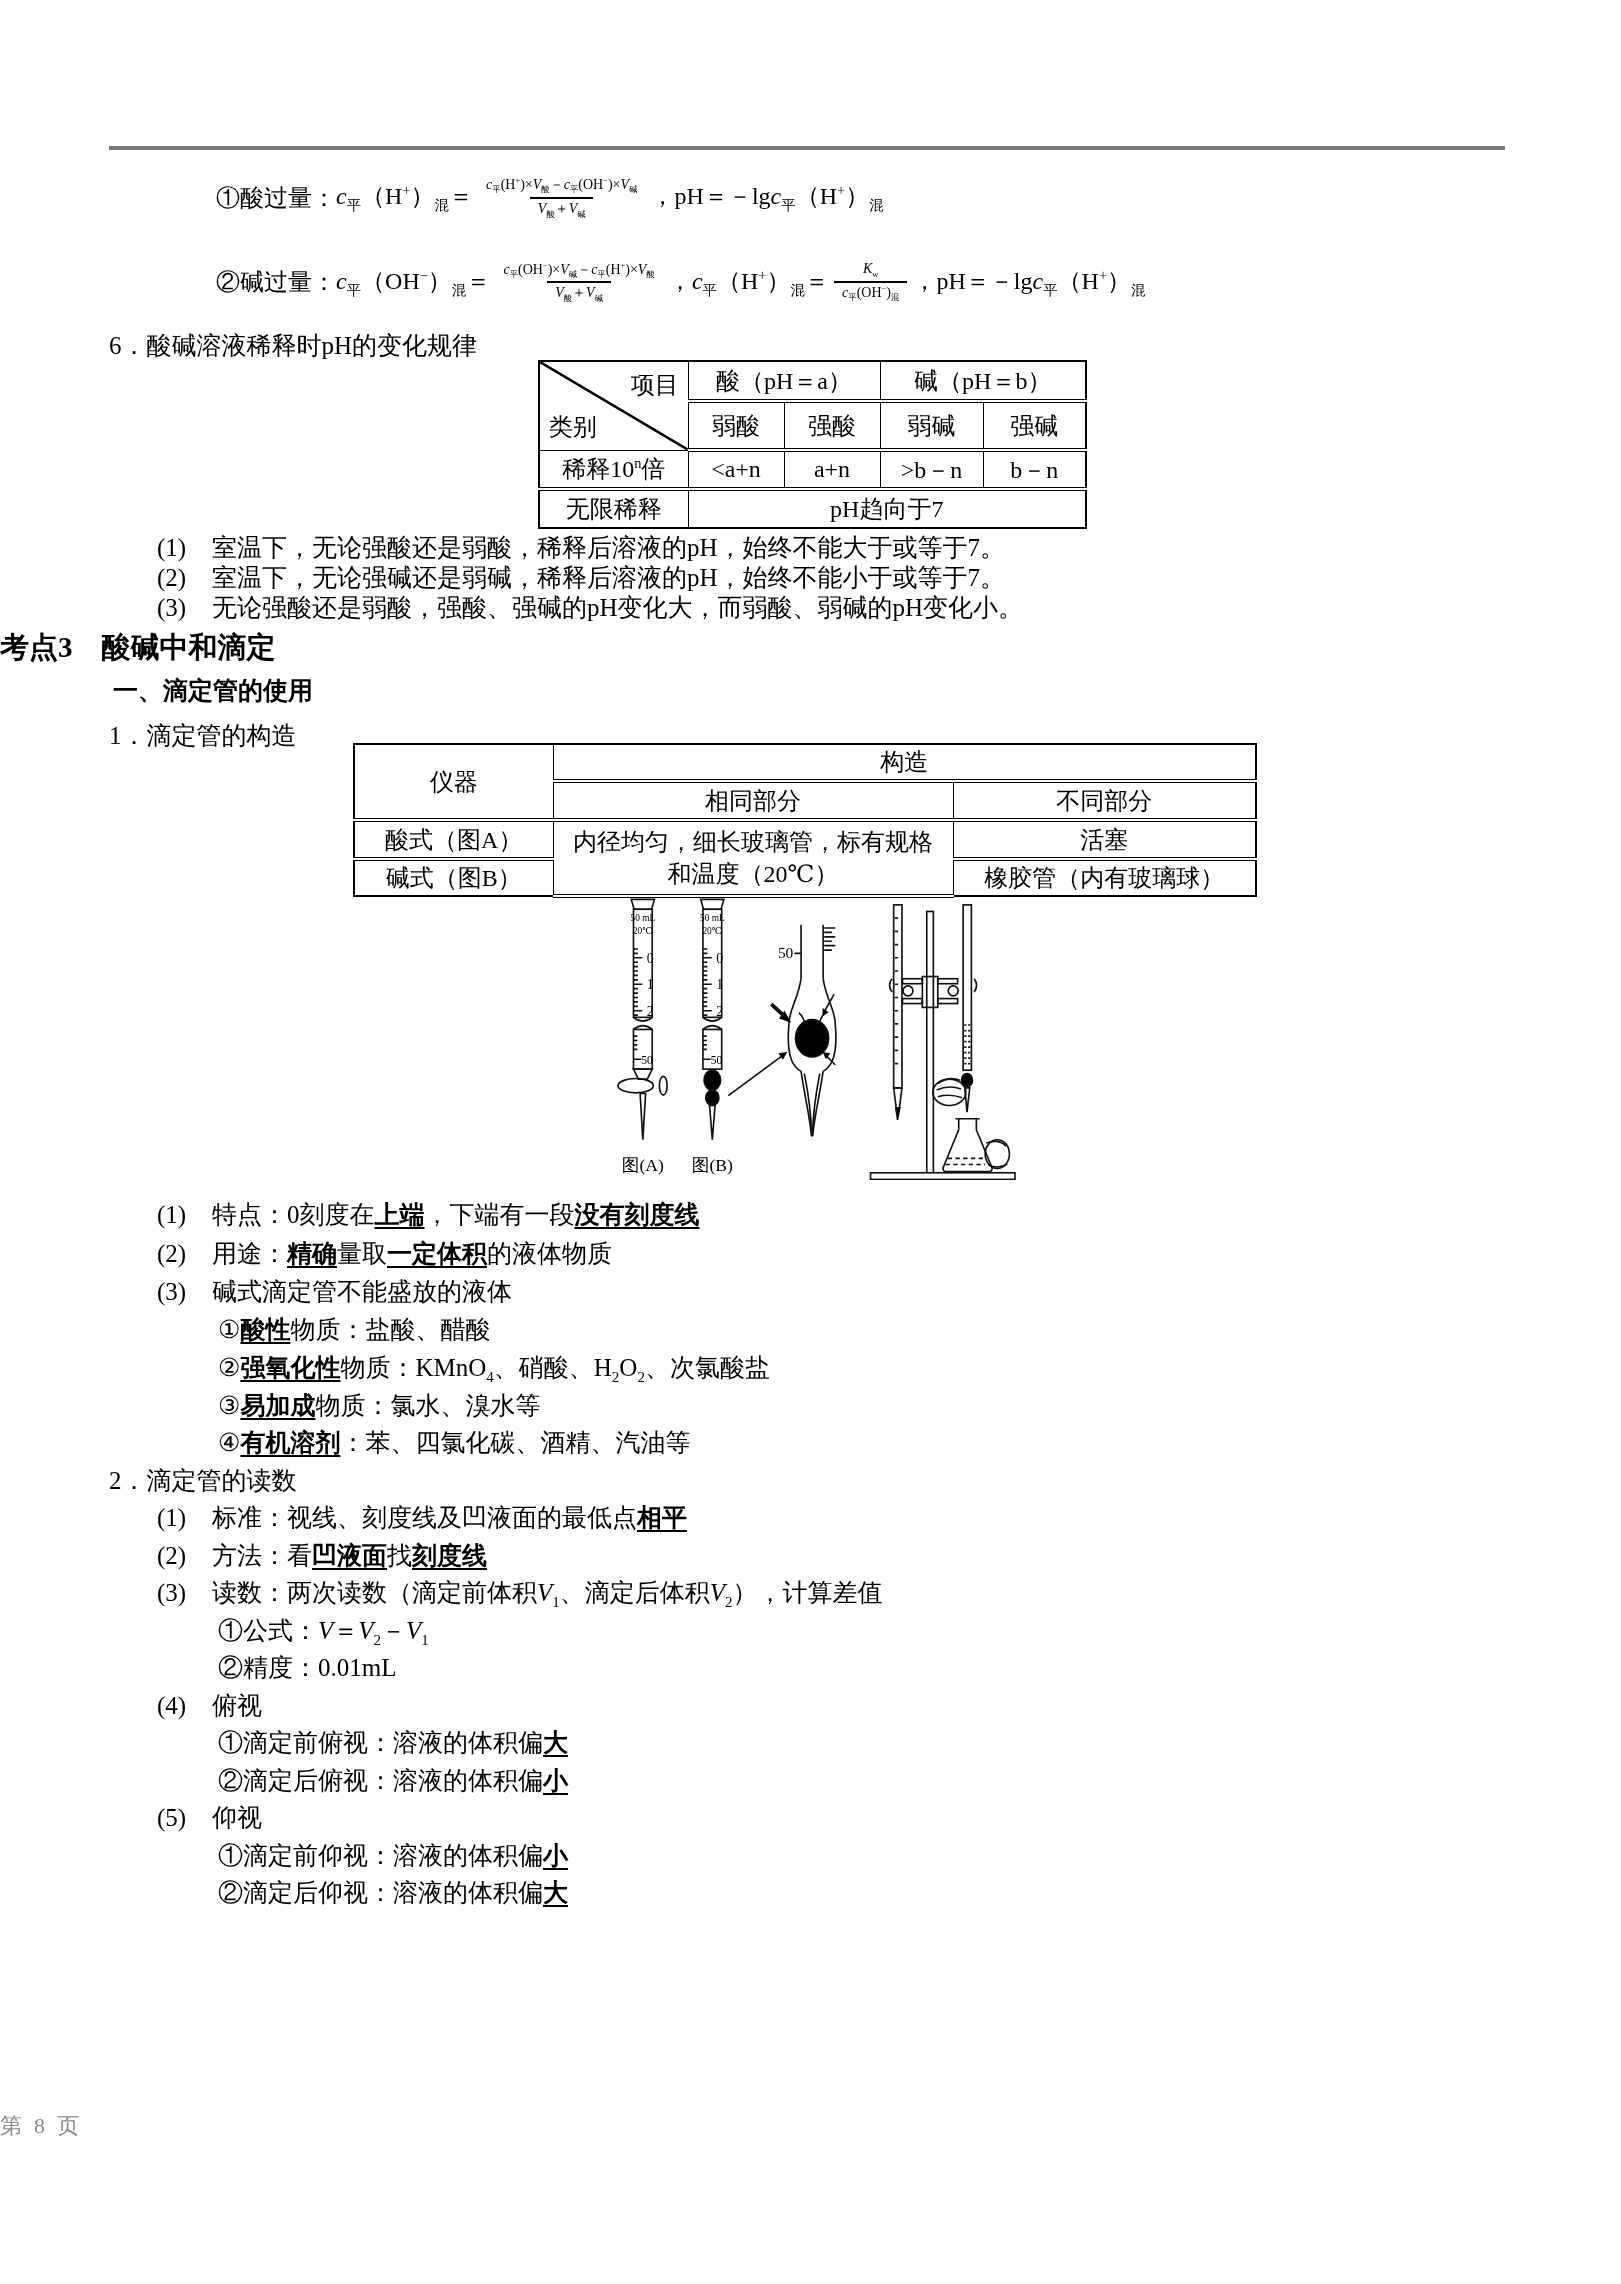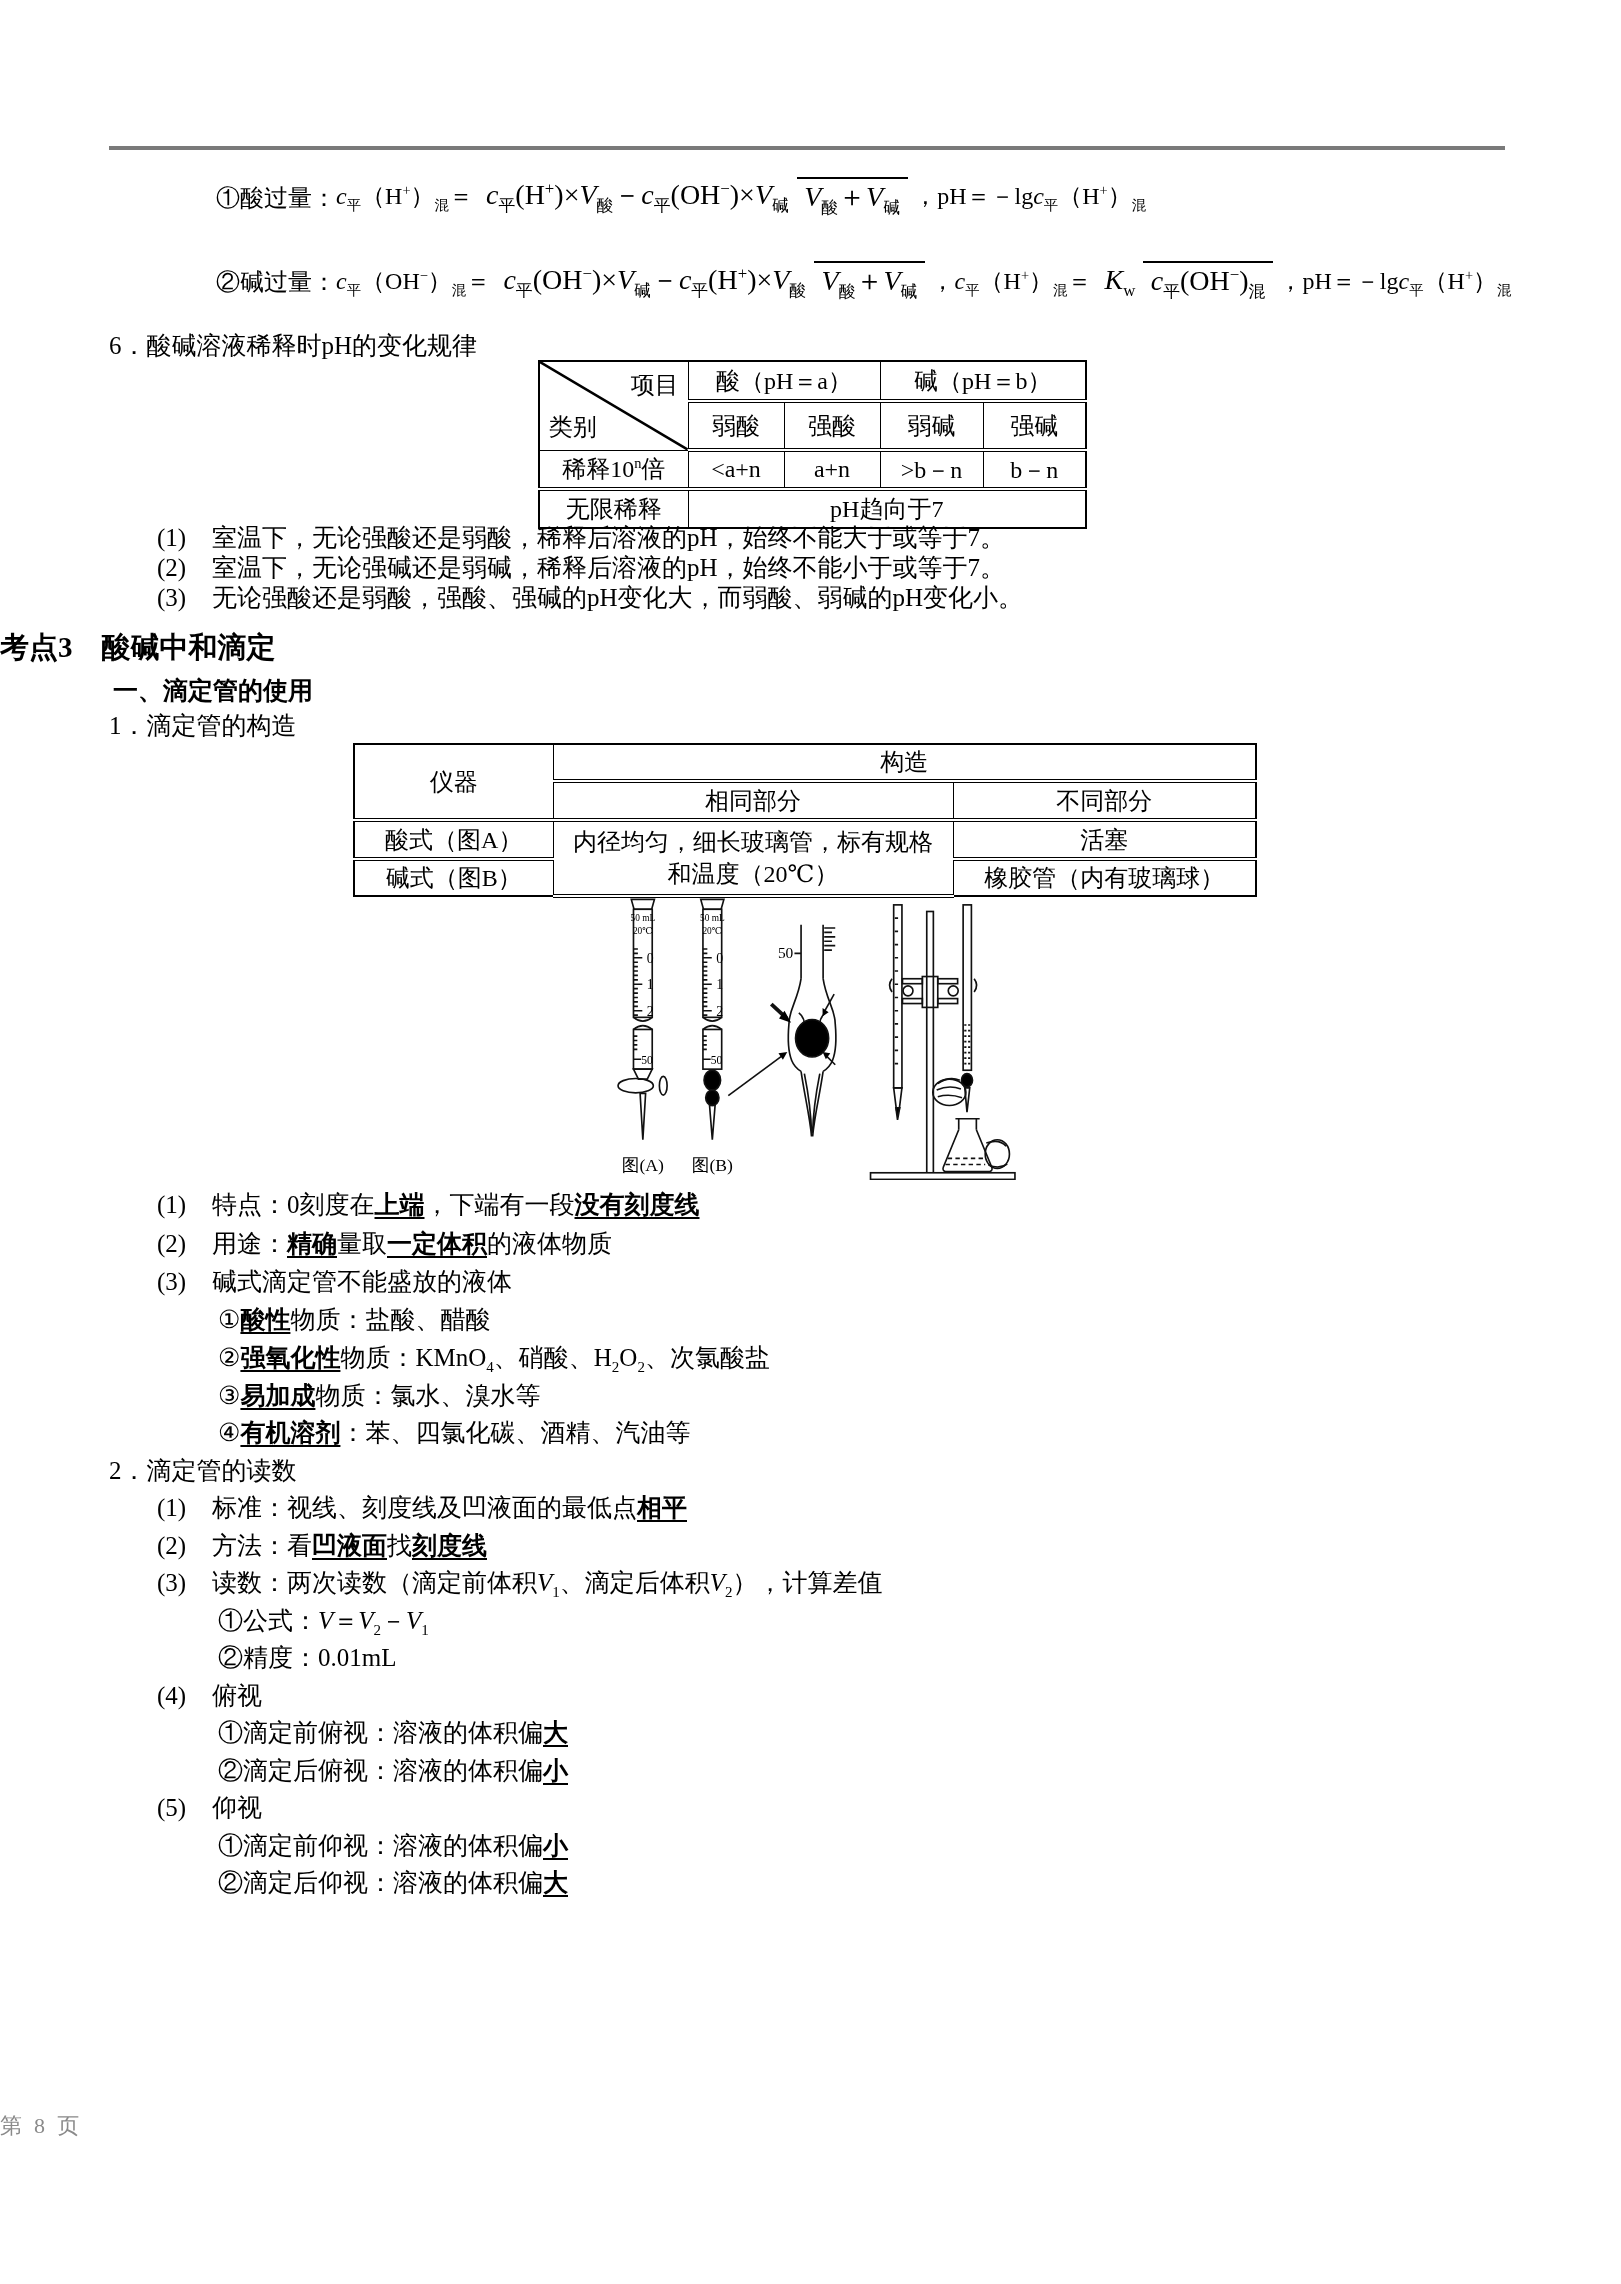--- a/index.html
+++ b/index.html
@@ -3,30 +3,30 @@
 <meta charset="utf-8">
 <style>
   * { box-sizing: border-box; }
   html,body { margin:0; padding:0; }
   body{
     width:1621px; height:2284px; position:relative; background:#ffffff;
     color:#000; font-family:"Liberation Serif","DejaVu Serif",serif;
   }
   .abs{ position:absolute; }
   .nw{ white-space:nowrap; }
-  .fs45{ font-size:25px; line-height:1.2; }
+  .fs45{ font-size:25px; line-height:1.2;margin-top:10px; }
   .fs46{ font-size:25px; line-height:1.2; }
   .bold{ font-weight:700; }
   sub{ font-size:0.60em; }
   sup{ font-size:0.60em; }
   .r{ color:#000000; font-weight:700; text-decoration:underline; text-decoration-thickness:1.7px; text-underline-offset:3.9px; }
   .rule{ background:#7a7a7a; }
   .formula{ display:flex; align-items:center; font-size:24px; }
   .formula .pc{ white-space:nowrap; }
-  .frac{ display:inline-flex; align-items:center; margin:0 5.5px; font-size:28px; line-height:1.15; }
+  .frac{ display:inline-flex; flex-direction:column; align-items:center; margin:0 5.5px; font-size:14px; line-height:1.15; }
   .frac .den{ border-top:2.2px solid #000; }
   .frac .num,.frac .den{ padding:1.7px 7.7px; white-space:nowrap; }
   table.grid{ border-collapse:collapse; table-layout:fixed; border:2.8px solid #000; background:#fff; }
   table.grid td{ border:1.7px solid #000; text-align:center; font-size:24px; padding:0 3.3px; vertical-align:middle;margin-top:40px; }
   tr.db>td{ border-bottom:4.4px double #000; }
   td.diag{ position:relative; padding:0; }
   td.diag svg{ position:absolute; inset:0; width:100%; height:100%; }
   td.diag .tl{ position:absolute; right:8.8px; top:6.6px; }
   td.diag .bl{ position:absolute; left:8.8px; bottom:6.6px; }
   .marker{ display:inline-block; min-width:55px; }

